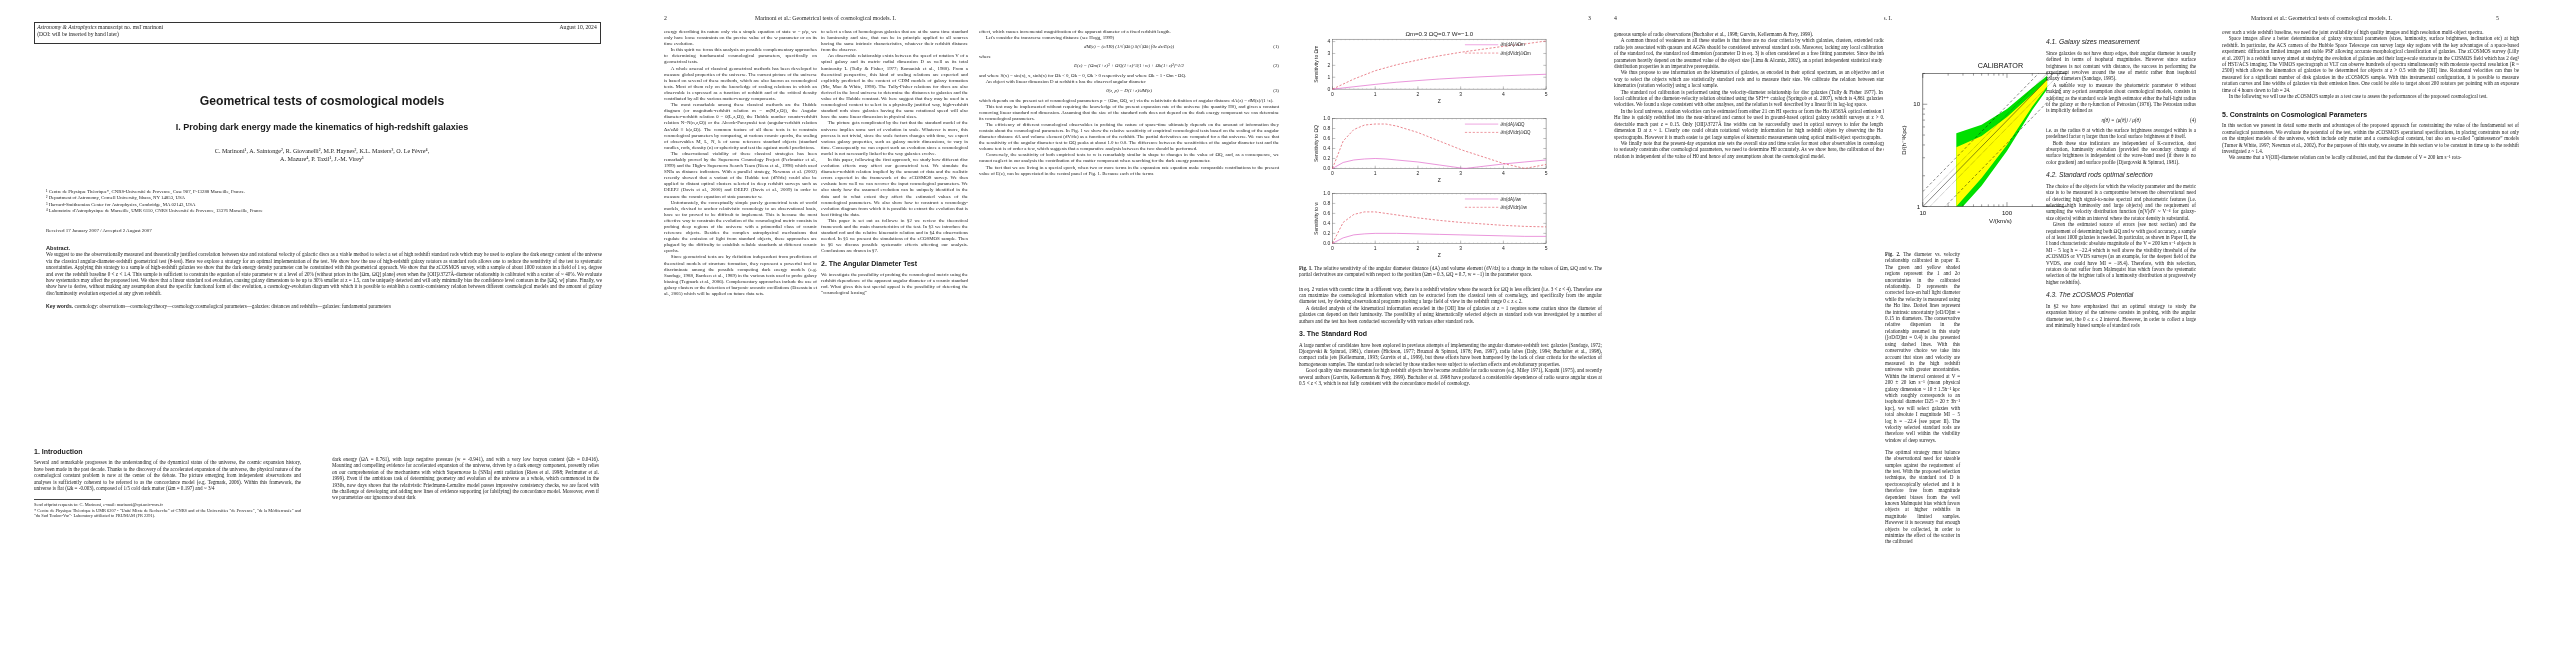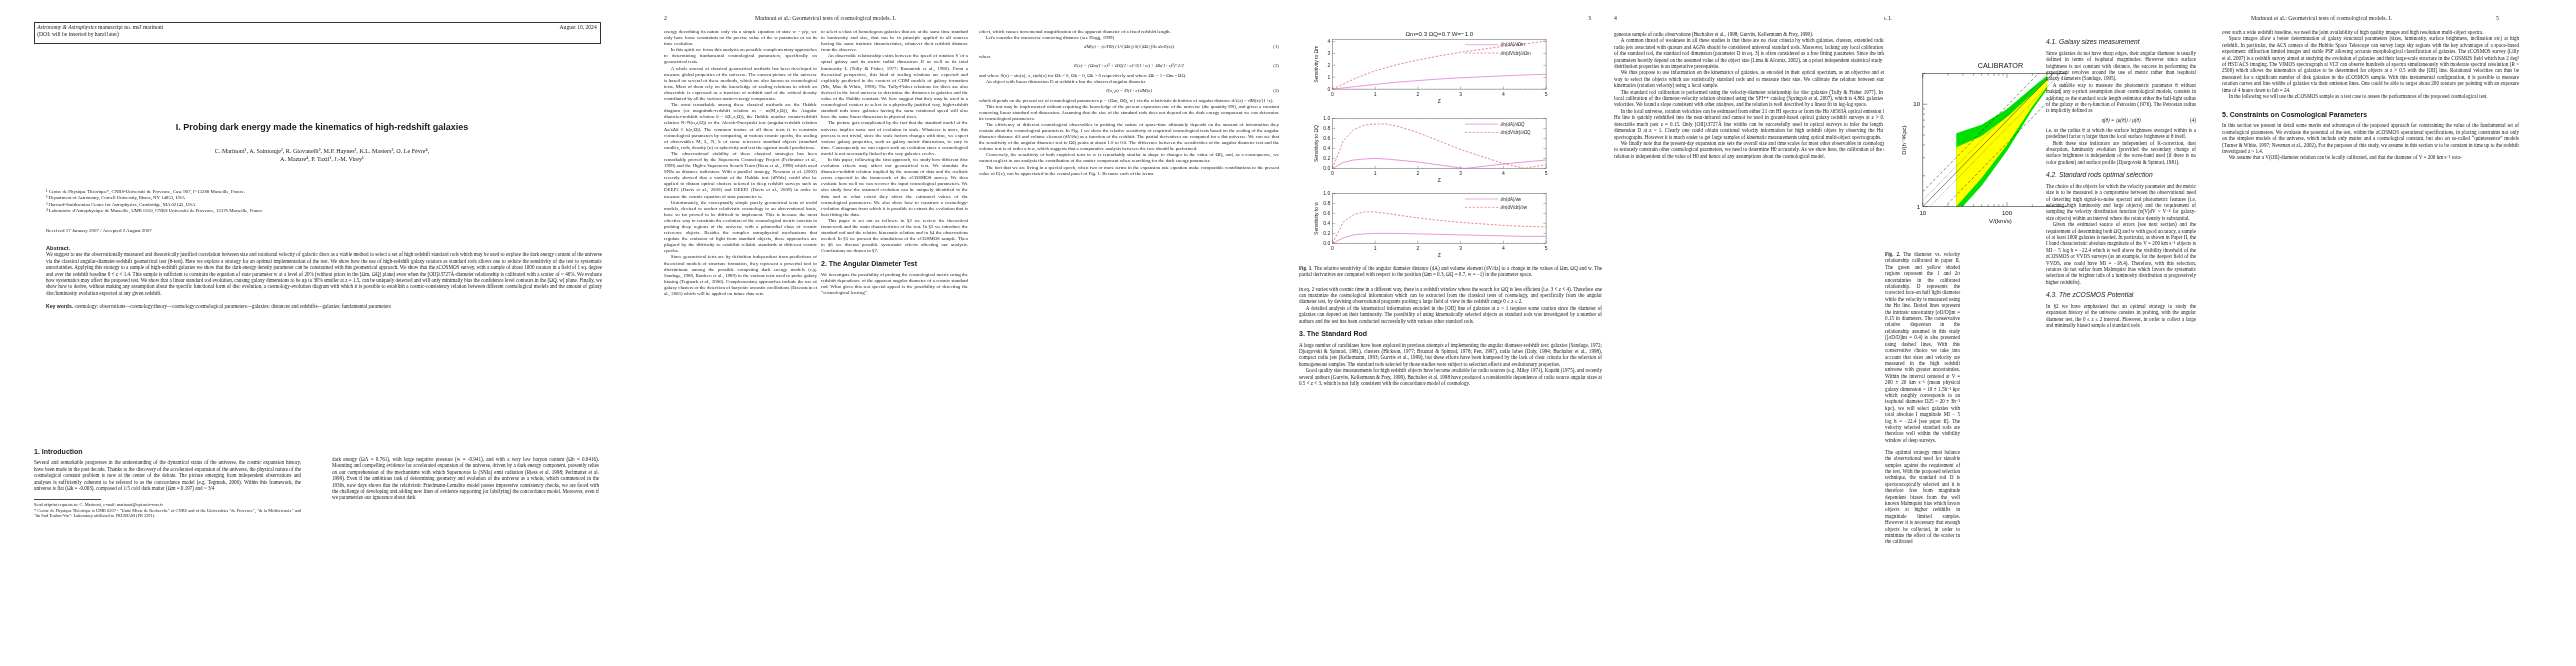--- a/index.html
+++ b/index.html
@@ -37,20 +37,21 @@
     <span>arXiv:0710.0759v1  [astro-ph]  3 Oct 2007</span>
   </div>
 
 <div class="page p1">
   <div class="mbox" style="width:567px;">
     <div><i>Astronomy &amp; Astrophysics</i><span> manuscript no. msI˙marinoni</span></div>
     <div>(DOI: will be inserted by hand later)</div>
     <span style="position:absolute; right:3.3px; top:1.1px;">August 10, 2024</span>
   </div>
 
+  <div class="title" style="top:94px; font-size:12.2px;">Geometrical tests of cosmological models</div>
   <div class="title" style="top:122px; font-size:9px;">I. Probing dark energy made the kinematics of high-redshift galaxies</div>
   <div class="authors" style="top:148px;">
     <div>C. Marinoni¹, A. Saintonge², R. Giovanelli², M.P. Haynes², K.L. Masters³, O. Le Fèvre⁴,</div>
     <div>A. Mazure⁴, P. Taxil¹, J.-M. Virey¹</div>
   </div>
 
   <div class="affils">
     <div>¹ Centre de Physique Théorique*, CNRS-Université de Provence, Case 907, F-13288 Marseille, France.</div>
     <div>² Department of Astronomy, Cornell University, Ithaca, NY 14853, USA</div>
     <div>³ Harvard-Smithsonian Center for Astrophysics, Cambridge, MA 02143, USA</div>

